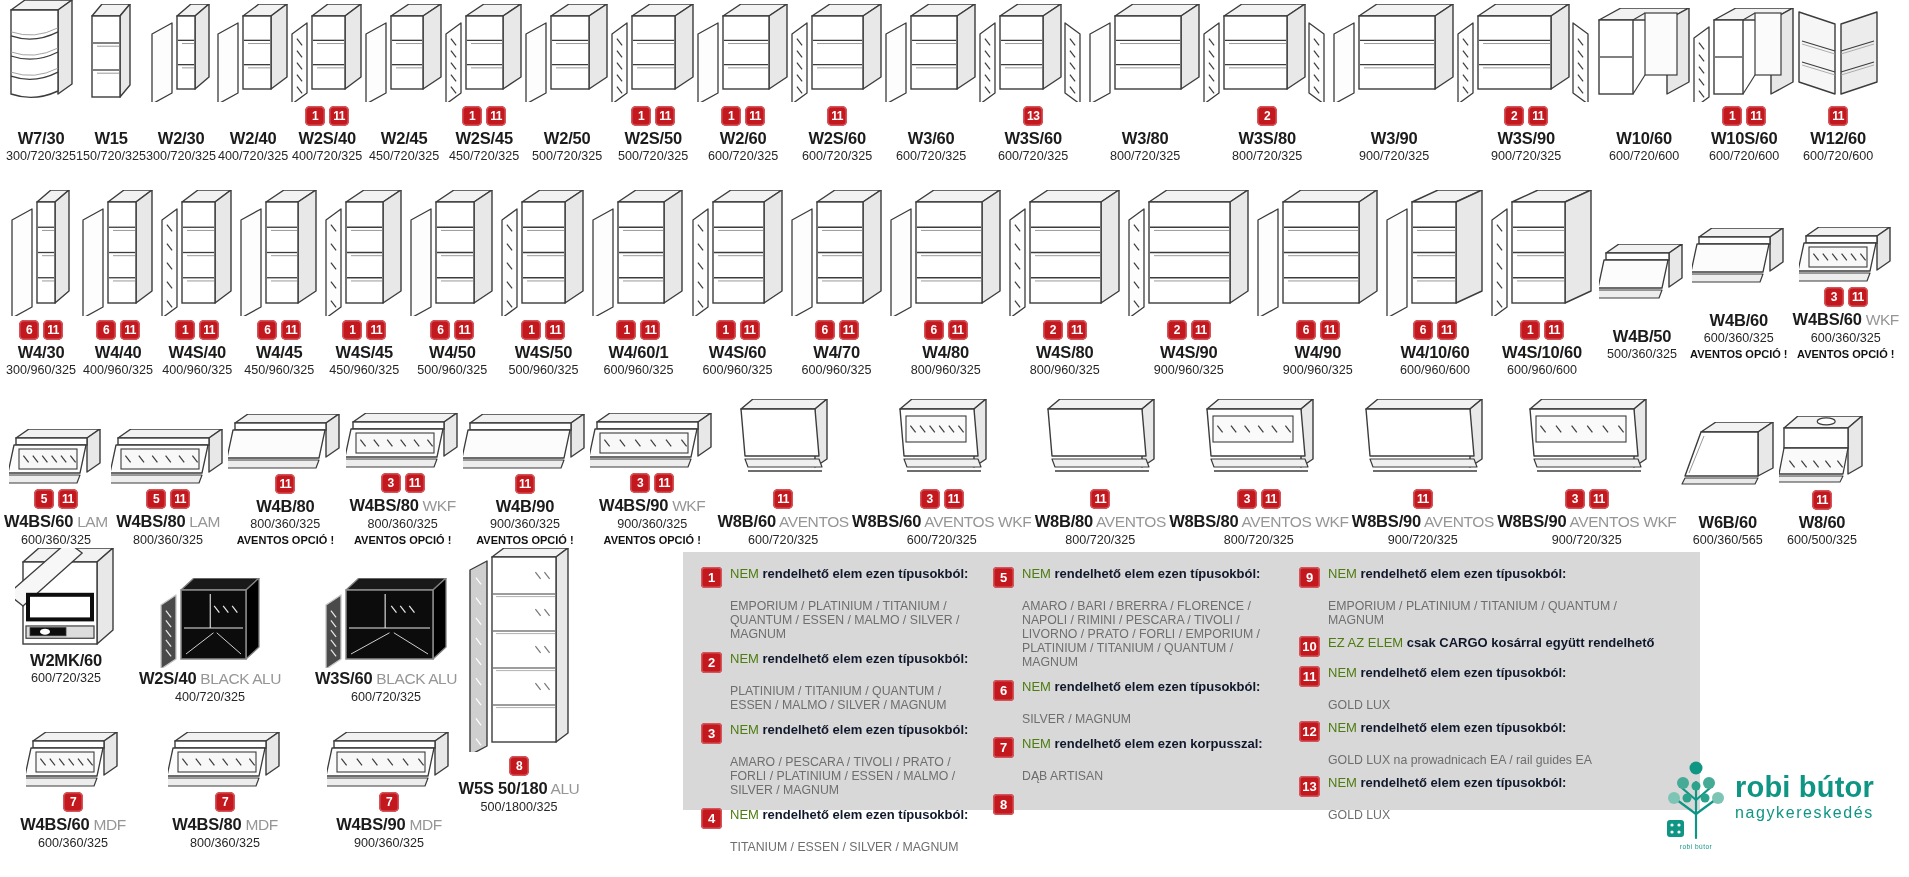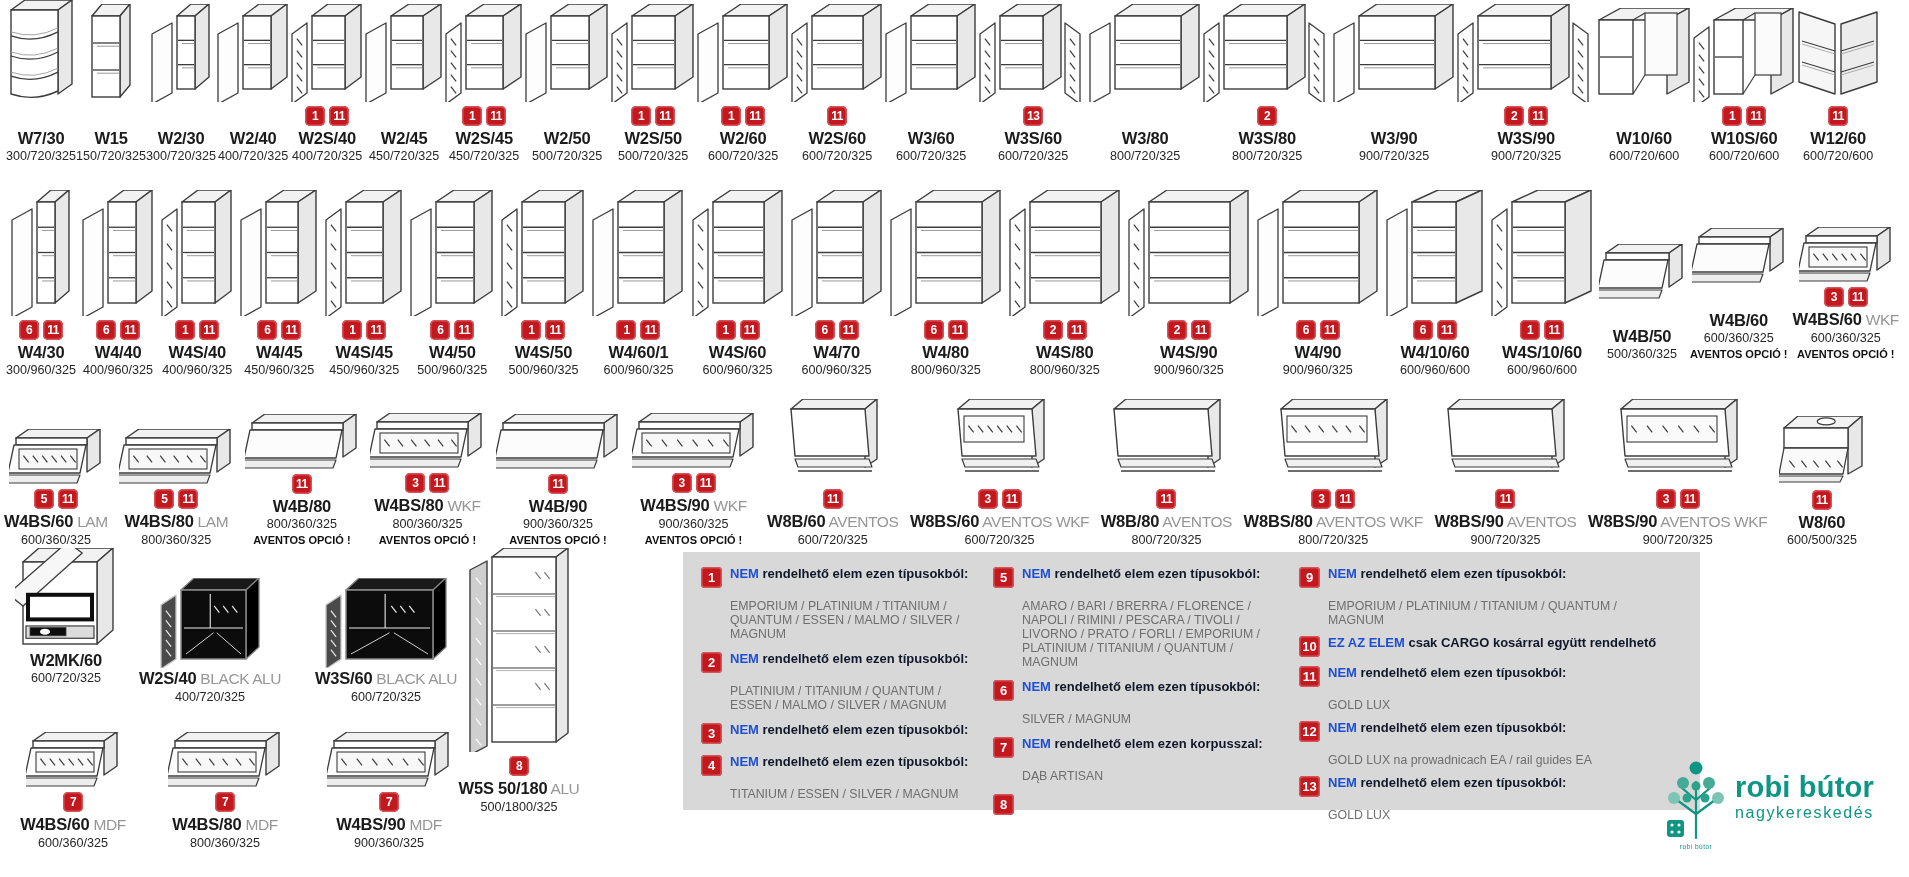--- a/index.html
+++ b/index.html
@@ -26,21 +26,21 @@
   .abs-item{position:absolute;display:flex;flex-direction:column;align-items:center;}
   .legend{position:absolute;left:683px;top:4px;width:1017px;height:258px;background:#d8d8d8;
           display:flex;gap:24px;padding:14px 14px 8px 18px;box-sizing:border-box;}
   .lcol{display:flex;flex-direction:column;gap:10px;}
   .lcol-0{width:268px;}.lcol-1{width:282px;}.lcol-2{width:372px;gap:8px;}
   .litem{display:flex;gap:8px;align-items:flex-start;}
   .lbadge{flex:0 0 auto;min-width:21px;height:21px;padding:0 2px;border-radius:4px;background:#c3181e;
           color:#fff;font-weight:700;font-size:13px;display:flex;align-items:center;justify-content:center;
           box-shadow:inset 0 0 0 1.5px #d4555a;box-sizing:border-box;margin-top:1px;}
   .ltext{font-size:13px;line-height:15px;}
-  .lead{color:#1d4ed8;font-weight:700;}
+  .lead{color:#4d7c0f;font-weight:400;}
   .lhead{font-weight:700;color:#0f172a;}
   .lbody{color:#6e6e6e;font-size:12.3px;line-height:14px;margin-top:18px;}
   .logo{position:absolute;left:1664px;top:208px;display:flex;gap:7px;align-items:flex-start;text-align:right;}
   .logo-icon-col{display:flex;flex-direction:column;align-items:center;width:64px;}
   .logo-caption{font-size:6.5px;color:#0e9584;letter-spacing:0.5px;margin-top:1px;}
   .logo-title{font-size:29px;color:#0e9584;font-weight:700;letter-spacing:0.2px;line-height:31px;margin-top:16px;}
   .logo-subtitle{font-size:16px;color:#0e9584;font-weight:400;letter-spacing:1.6px;line-height:20px;}
 </style>
 </head>
 <body>
@@ -1161,20 +1161,34 @@
             <line x1="77.80000000000001" y1="26.525000000000002" x2="83" y2="33.325" stroke="#3c3c3c" stroke-width="1.2"></line>
             <line x1="93.4" y1="26.525000000000002" x2="98.6" y2="33.325" stroke="#3c3c3c" stroke-width="1.2"></line>
           </svg>
         </div>
         <div class="badges">
           <span class="badge">3</span>
           <span class="badge">11</span>
         </div>
         <div class="name"><span class="code">W8BS/90</span><span class="suffix"> AVENTOS WKF</span></div>
         <div class="dims">900/720/325</div>
+      </div>
+      <div class="cab-item">
+        <div class="diag">
+          <svg width="96" height="64" viewBox="0 0 96 64">
+            <polygon points="21.0,10.0 78.0,10.0 93.0,0.0 36.0,0.0" fill="#f2f2f2" stroke="#3c3c3c" stroke-width="1.4" stroke-linejoin="round"></polygon>
+            <polygon points="78.0,10.0 93.0,0.0 93.0,46.0 78.0,54.0" fill="#e8e8e8" stroke="#3c3c3c" stroke-width="1.4" stroke-linejoin="round"></polygon>
+            <polygon points="21.0,10.0 78.0,10.0 78.0,54.0 5.0,54.0" fill="#ffffff" stroke="#3c3c3c" stroke-width="1.4" stroke-linejoin="round"></polygon>
+            <line x1="24" y1="14" x2="9" y2="51" stroke="#9a9a9a" stroke-width="1"></line>
+            <polygon points="5.0,56.0 78.0,56.0 75.0,62.0 2.0,62.0" fill="#e9e9e9" stroke="#3c3c3c" stroke-width="1.2" stroke-linejoin="round"></polygon>
+          </svg>
+        </div>
+        <div class="badges"></div>
+        <div class="name"><span class="code">W6B/60</span></div>
+        <div class="dims">600/360/565</div>
       </div>
       <div class="cab-item">
         <div class="diag">
           <svg width="86" height="70" viewBox="0 0 86 70">
             <polygon points="5.0,12.0 69.0,12.0 83.0,0.0 19.0,0.0" fill="#f2f2f2" stroke="#3c3c3c" stroke-width="1.4" stroke-linejoin="round"></polygon>
             <ellipse cx="47.2" cy="5.4" rx="9" ry="3.5" fill="#fff" stroke="#3c3c3c" stroke-width="1.2"></ellipse>
             <polygon points="69.0,12.0 83.0,0.0 83.0,50.0 69.0,58.0" fill="#e8e8e8" stroke="#3c3c3c" stroke-width="1.4" stroke-linejoin="round"></polygon>
             <rect x="5" y="12" width="64" height="20" fill="#fff" stroke="#3c3c3c" stroke-width="1.4"></rect>
             <polygon points="5.0,32.0 69.0,32.0 64.0,58.0 0.0,58.0" fill="#fafafa" stroke="#3c3c3c" stroke-width="1.3" stroke-linejoin="round"></polygon>
             <line x1="10.4" y1="44.6" x2="15.6" y2="51.4" stroke="#3c3c3c" stroke-width="1.2"></line>
@@ -1387,21 +1401,21 @@
           <div class="litem">
             <span class="lbadge">1</span>
             <div class="ltext"><span class="lead">NEM</span> <span class="lhead">rendelhető elem ezen típusokból:</span><div class="lbody">EMPORIUM / PLATINIUM / TITANIUM / QUANTUM / ESSEN / MALMO / SILVER / MAGNUM</div></div>
           </div>
           <div class="litem">
             <span class="lbadge">2</span>
             <div class="ltext"><span class="lead">NEM</span> <span class="lhead">rendelhető elem ezen típusokból:</span><div class="lbody">PLATINIUM / TITANIUM / QUANTUM / ESSEN / MALMO / SILVER / MAGNUM</div></div>
           </div>
           <div class="litem">
             <span class="lbadge">3</span>
-            <div class="ltext"><span class="lead">NEM</span> <span class="lhead">rendelhető elem ezen típusokból:</span></div>
+            <div class="ltext"><span class="lead">NEM</span> <span class="lhead">rendelhető elem ezen típusokból:</span><div class="lbody">AMARO / PESCARA / TIVOLI / PRATO / FORLI / PLATINIUM / ESSEN / MALMO / SILVER / MAGNUM</div></div>
           </div>
           <div class="litem">
             <span class="lbadge">4</span>
             <div class="ltext"><span class="lead">NEM</span> <span class="lhead">rendelhető elem ezen típusokból:</span><div class="lbody">TITANIUM /  ESSEN / SILVER / MAGNUM</div></div>
           </div>
         </div>
         <div class="lcol lcol-1">
           <div class="litem">
             <span class="lbadge">5</span>
             <div class="ltext"><span class="lead">NEM</span> <span class="lhead">rendelhető elem ezen típusokból:</span><div class="lbody">AMARO / BARI / BRERRA / FLORENCE / NAPOLI / RIMINI / PESCARA / TIVOLI / LIVORNO / PRATO / FORLI / EMPORIUM / PLATINIUM / TITANIUM / QUANTUM / MAGNUM</div></div>

